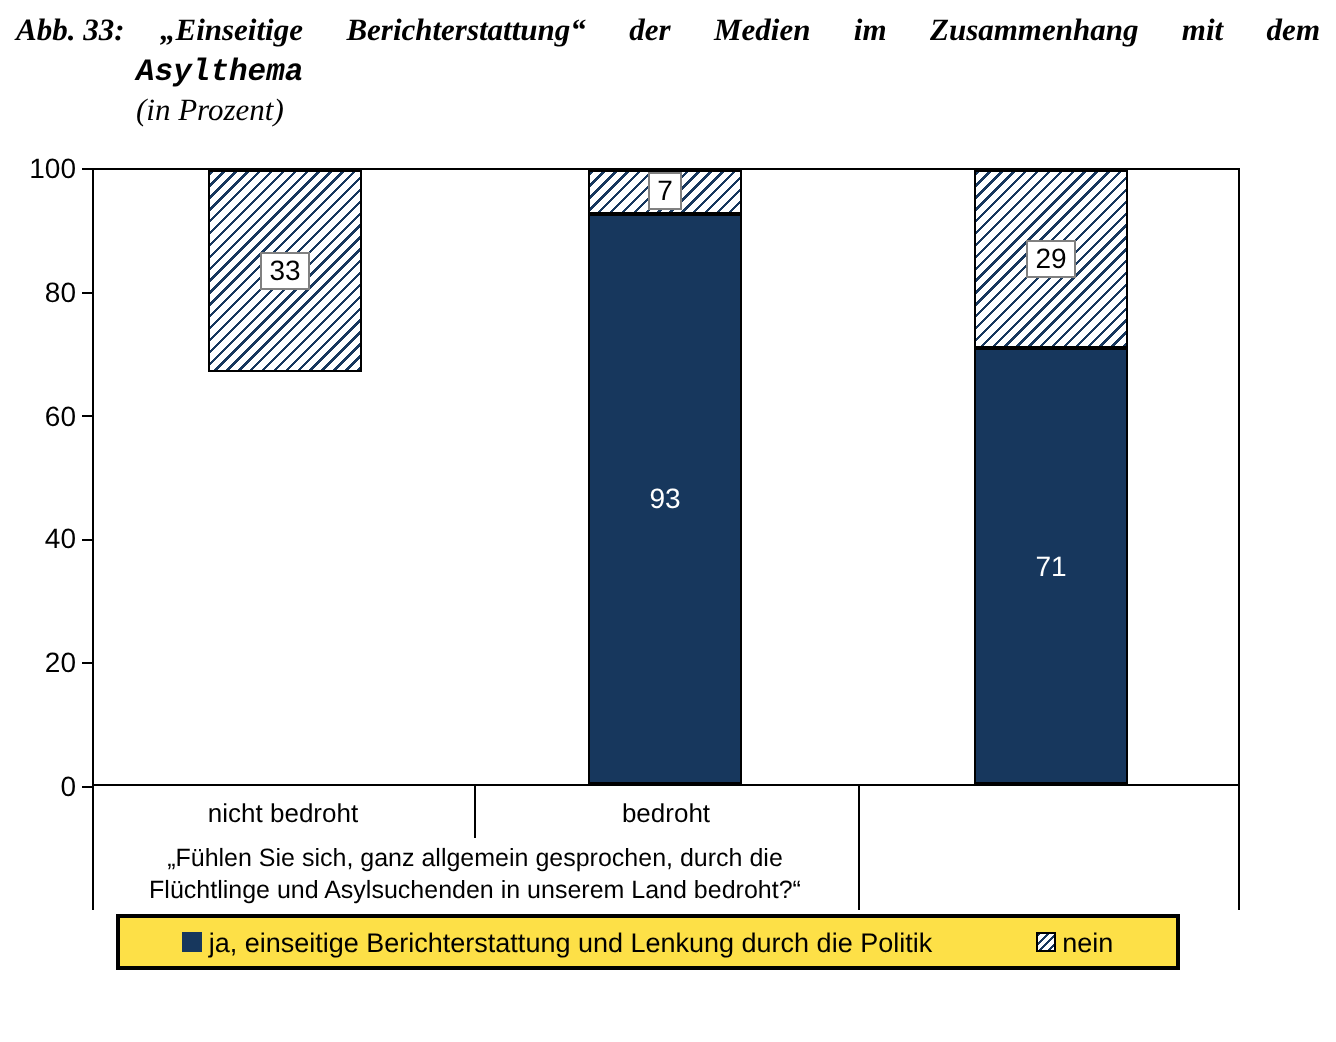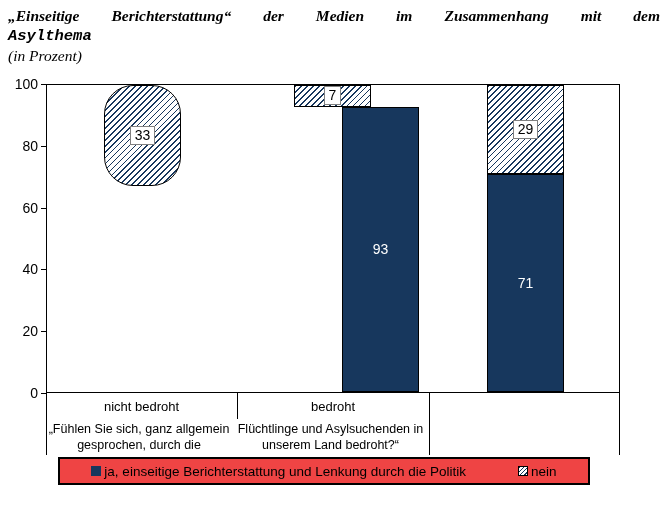--- a/index.html
+++ b/index.html
@@ -6,21 +6,21 @@
   body{width:668px;height:521px;overflow:hidden;position:relative;
        font-family:"Liberation Sans", sans-serif;color:#000;}
   .figure{position:absolute;inset:0;background:#fff;}
 
   
   .title-block{position:absolute;left:8px;top:6px;width:652px;display:flex;
                font-family:"Liberation Serif", serif;font-style:italic;font-weight:bold;
                font-size:15.5px;line-height:20px;}
   .title-label{flex:0 0 60px;}
   .title-text{flex:1 1 auto;}
-  .title-line1{display:block;text-align:justify;text-align-last:justify;}
+  .title-line1{display:block;text-align:justify;text-align-last:justify;margin-left:12px;}
   .title-line2{display:block;font-family:Liberation Mono, monospace;}
   .subtitle{display:block;font-weight:normal;}
 
   
   .plot{position:absolute;left:46px;top:84px;width:574px;height:309px;
         border:1px solid #000;background:#fff;box-sizing:border-box;}
   .ytick-labels{position:absolute;left:0;top:84px;width:38px;height:309px;}
   .ytick-labels span{position:absolute;right:0;width:38px;text-align:right;
         font-size:14px;line-height:16px;transform:translateY(-8px);}
   .ytick-labels span:nth-child(1){top:0;}
@@ -46,69 +46,70 @@
             padding:0 4px;line-height:17px;}
 
   
   .cat-label{position:absolute;top:393px;height:26px;display:flex;align-items:center;
              justify-content:center;font-size:13px;}
   .cat-0{left:46px;width:191px;}
   .cat-1{left:237px;width:192px;}
   .cat-gesamt{position:absolute;left:429px;top:393px;width:191px;height:62px;
               display:flex;align-items:center;justify-content:center;font-size:13px;}
   .x-note{position:absolute;left:46px;top:419px;width:383px;height:36px;
-          display:flex;align-items:center;justify-content:center;
+          display:flex;flex-direction:column;align-items:center;justify-content:center;
           font-size:12.5px;line-height:16px;text-align:center;}
   .vline{position:absolute;width:1px;background:#000;}
   .vline-left{left:46px;top:393px;height:62px;}
   .vline-mid{left:237px;top:393px;height:26px;}
   .vline-right-group{left:429px;top:393px;height:62px;}
   .vline-edge{left:619px;top:393px;height:62px;}
 
   
   .legend{position:absolute;left:58px;top:457px;width:532px;height:28px;
-          border:2px solid #000;box-sizing:border-box;background:#ef4444;
+          border:2px solid #000;box-sizing:border-box;background:#fde047;
           display:flex;justify-content:center;gap:52px;font-size:13.5px;}
   .legend-item{display:flex;align-items:center;gap:3px;}
   .swatch{width:10px;height:10px;display:inline-block;}
   .swatch-ja{background:#17375D;}
   .swatch-nein{border:1px solid #000;box-sizing:border-box;
        background:#fff repeating-linear-gradient(135deg,#17375D 0,#17375D 1px,rgba(255,255,255,0) 1px,rgba(255,255,255,0) 3px);}
 </style>
 </head>
 <body>
 
 <div class="figure">
 
   <div class="title-block">
+    <span class="title-label">Abb. 33:</span>
     <span class="title-text">
       <span class="title-line1">„Einseitige Berichterstattung“ der Medien im Zusammenhang mit dem</span>
       <span class="title-line2">Asylthema</span>
       <span class="subtitle">(in Prozent)</span>
     </span>
   </div>
 
   <div class="ytick-labels">
     <span>100</span>
     <span>80</span>
     <span>60</span>
     <span>40</span>
     <span>20</span>
     <span>0</span>
   </div>
   <div class="ytick-marks"></div>
 
   <div class="plot">
     <div class="bar" data-index="0">
-      <div class="seg seg-nein" style="height: 33%; bottom: 67%; border-radius: 29px;">
+      <div class="seg seg-nein" style="height: 33%; bottom: 67%;">
         <span class="val-nein">33</span>
       </div>
     </div>
     <div class="bar" data-index="1">
-      <div class="seg seg-ja" style="height: 93%; margin-left: 48px;">
+      <div class="seg seg-ja" style="height: 93%;">
         <span class="val-ja">93</span>
       </div>
       <div class="seg seg-nein" style="height: 7%; bottom: 93%;">
         <span class="val-nein">7</span>
       </div>
     </div>
     <div class="bar" data-index="2">
       <div class="seg seg-ja" style="height: 71%;">
         <span class="val-ja">71</span>
       </div>

